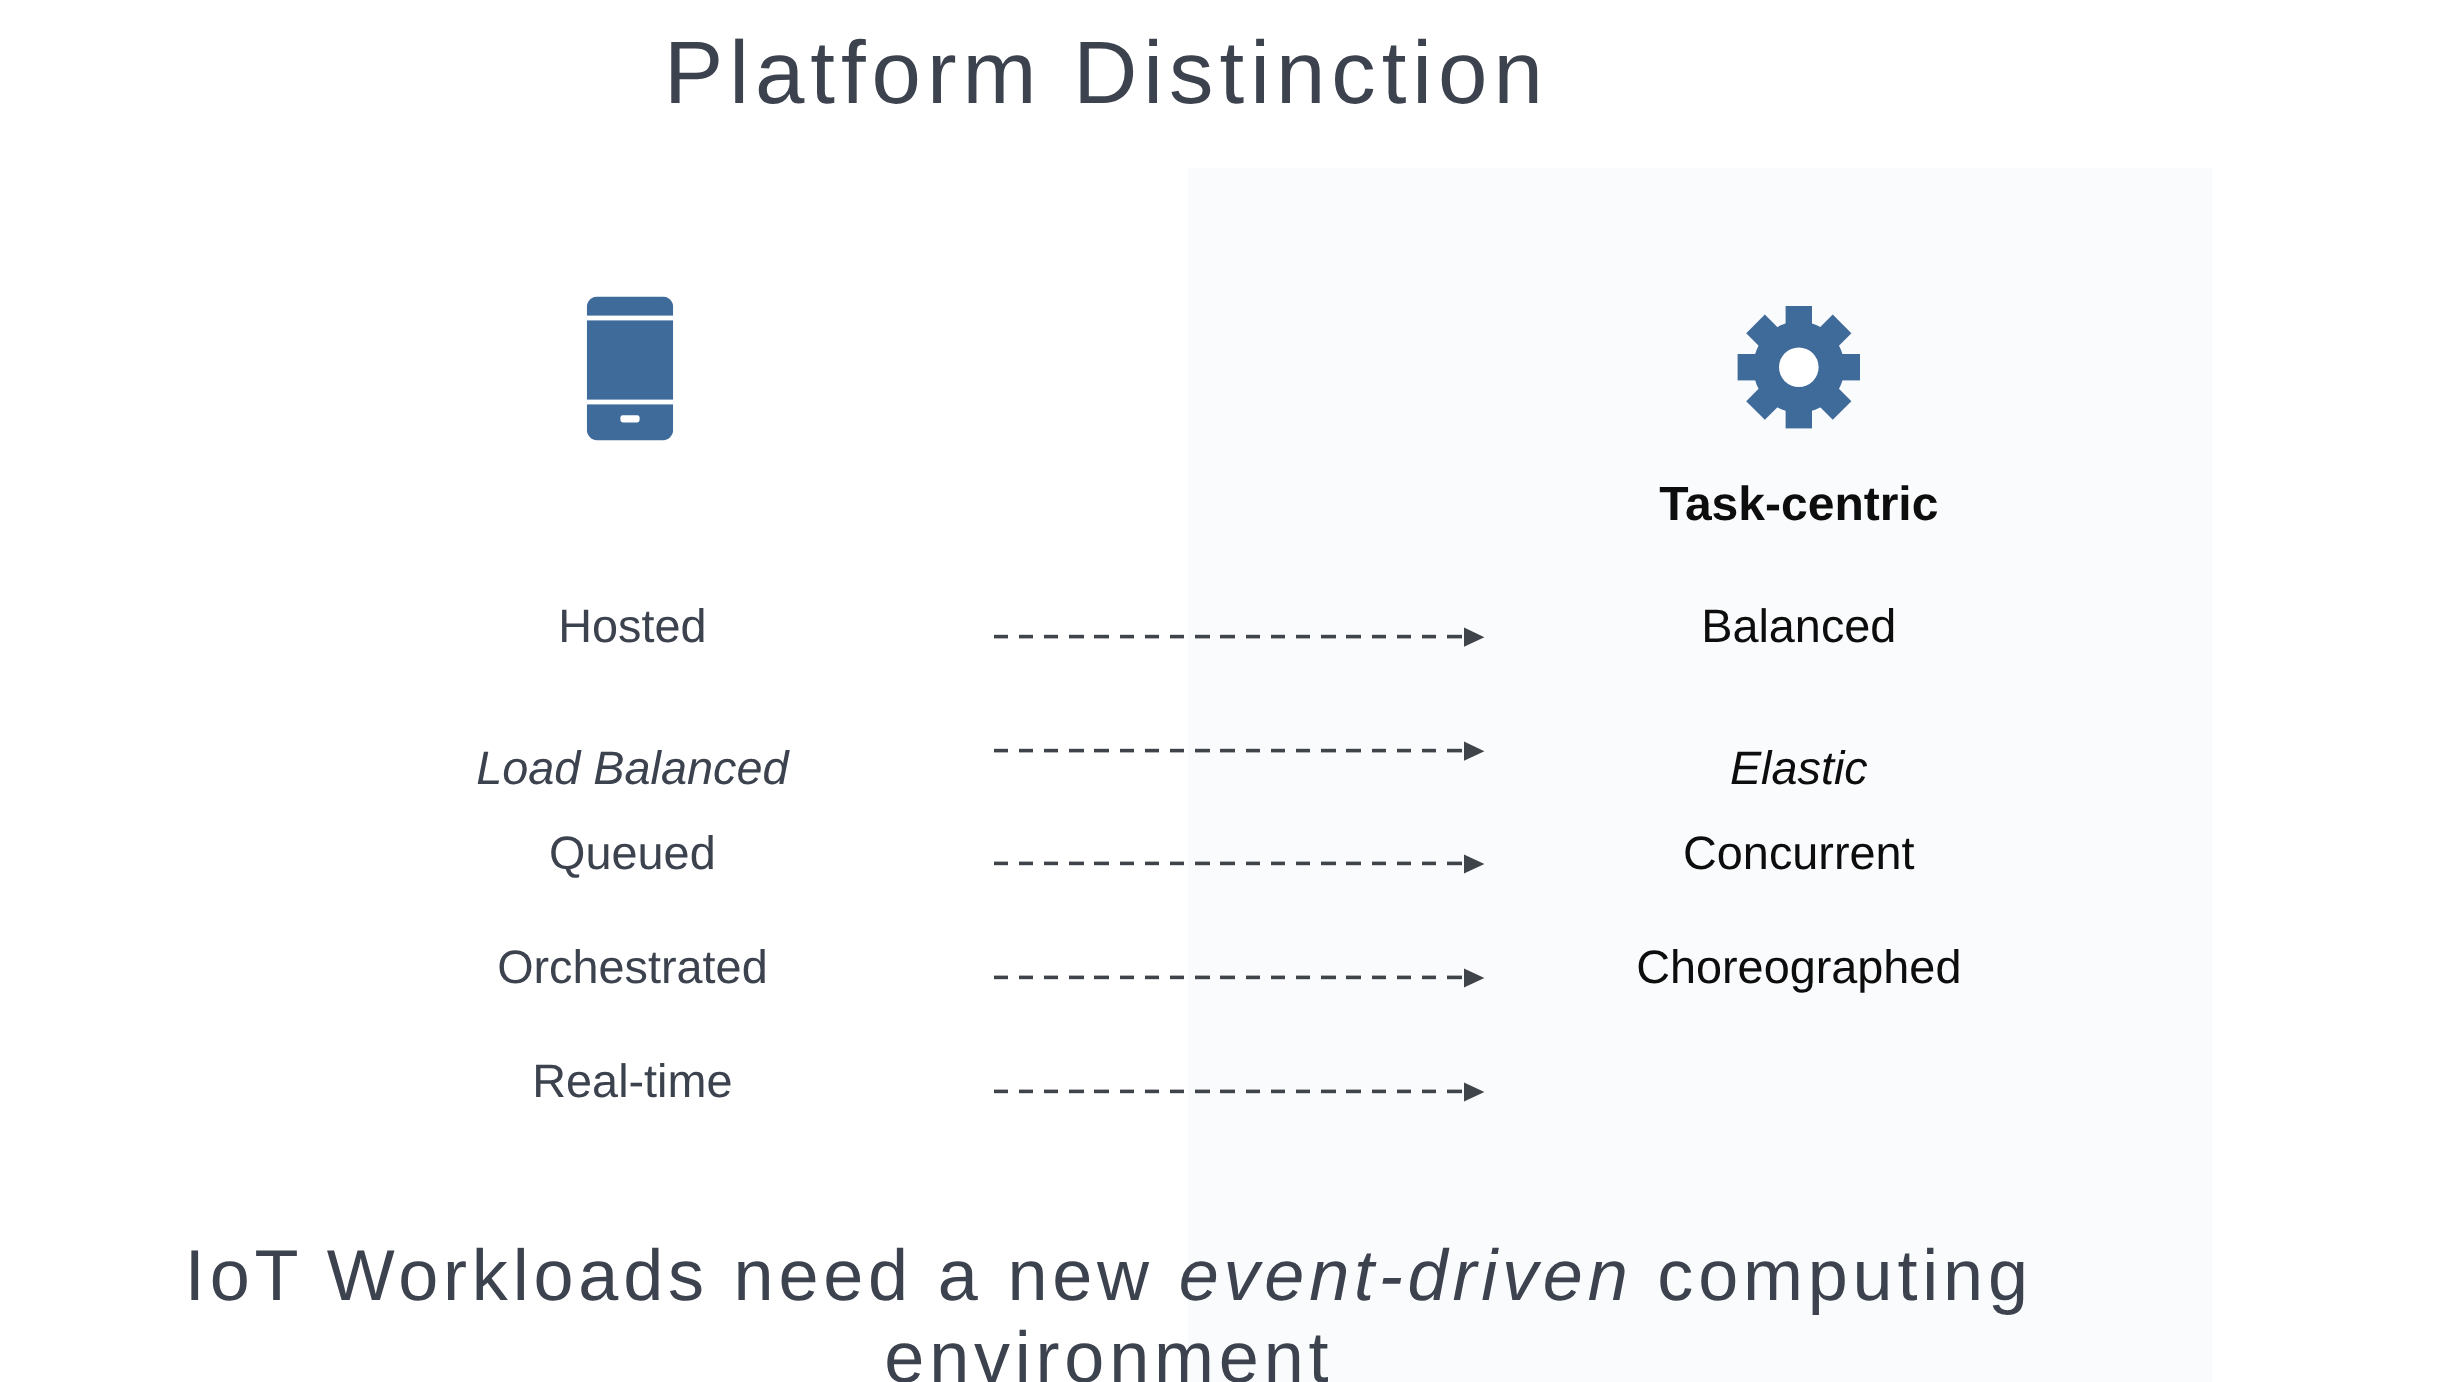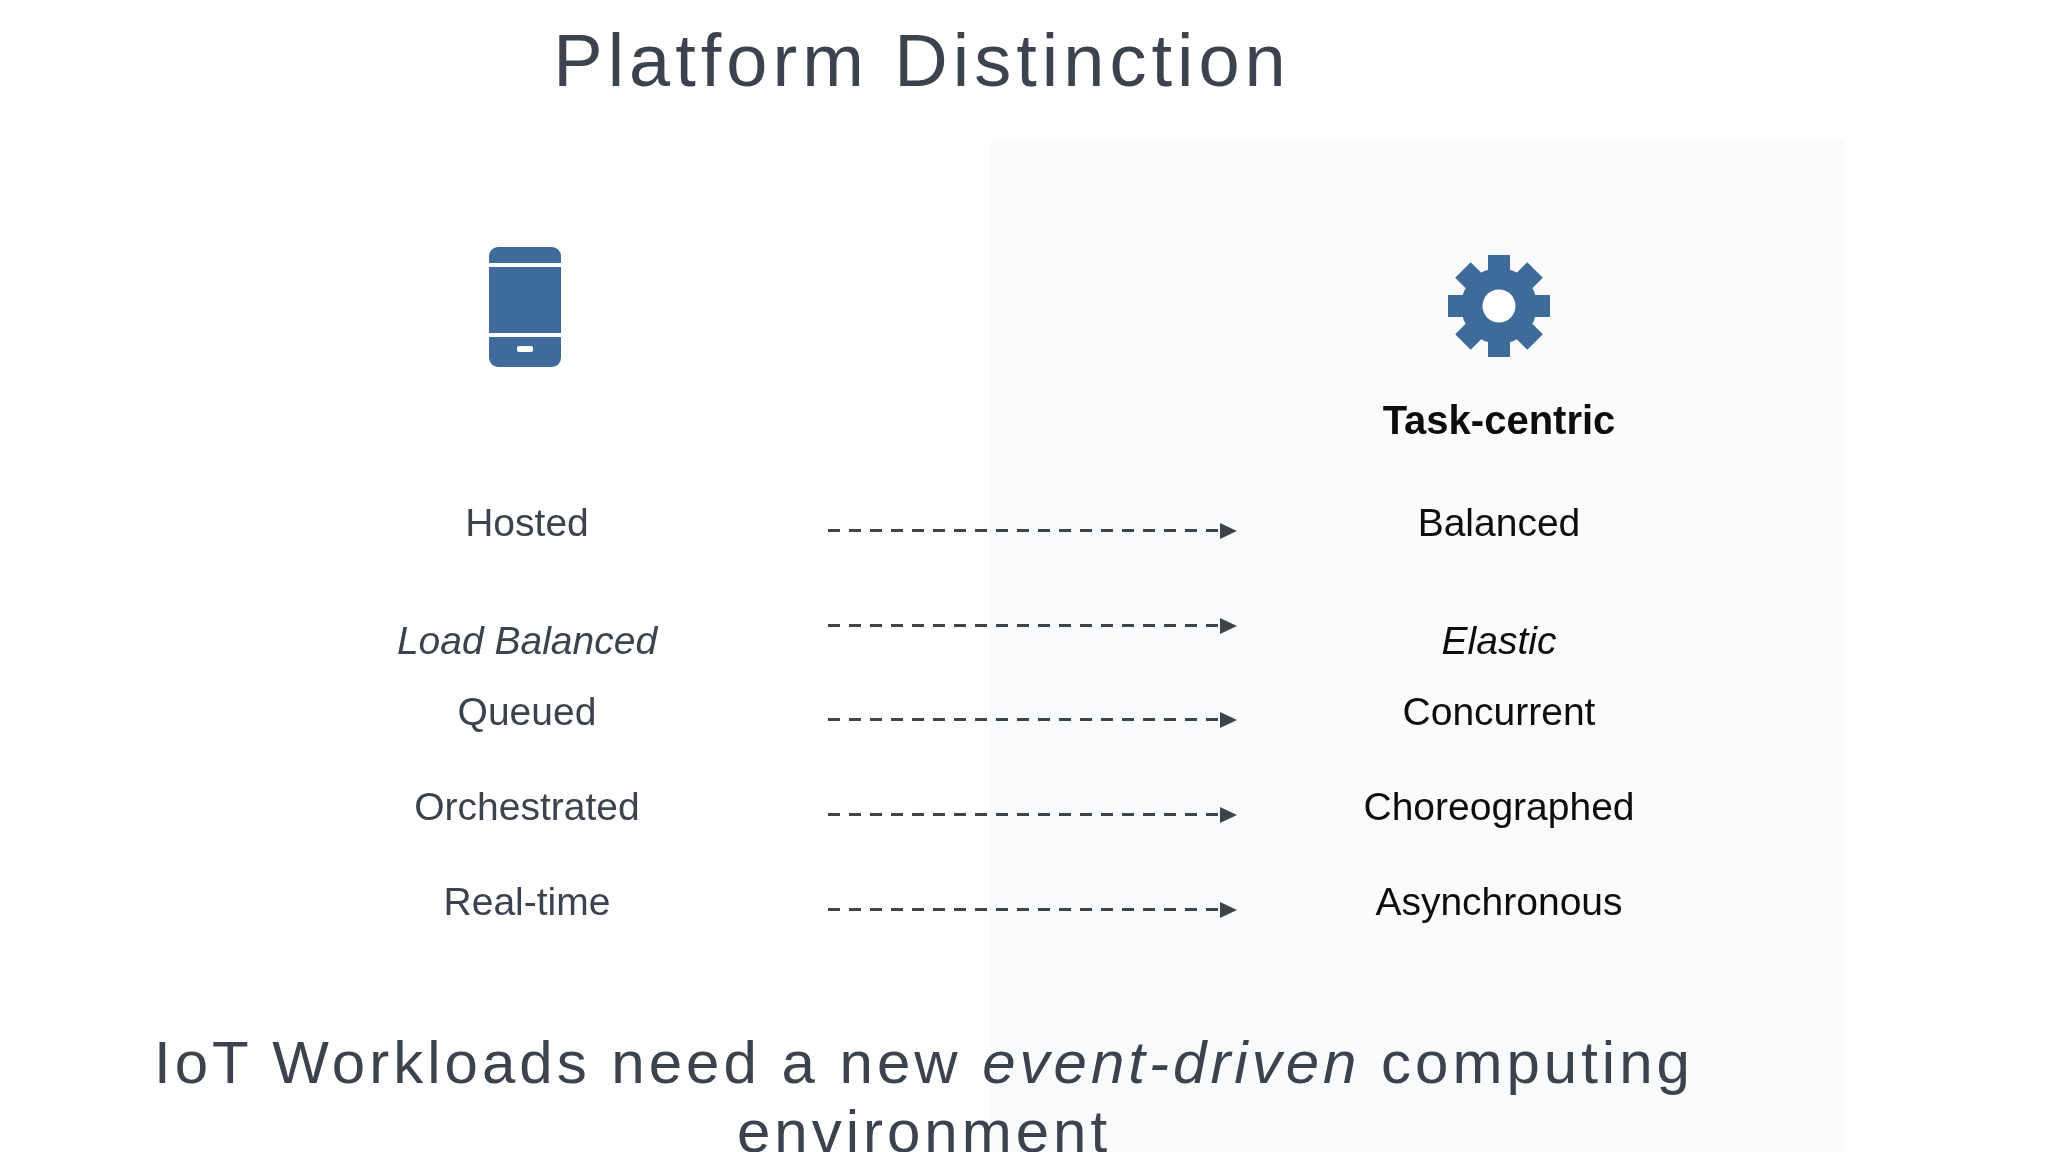--- a/index.html
+++ b/index.html
@@ -137,19 +137,18 @@
   <div class="row-label left-col r2">Queued</div>
   <div class="arrow a2"></div>
   <div class="row-label right-col r2">Concurrent</div>
 
   <div class="row-label left-col r3">Orchestrated</div>
   <div class="arrow a3"></div>
   <div class="row-label right-col r3">Choreographed</div>
 
   <div class="row-label left-col r4">Real-time</div>
   <div class="arrow a4"></div>
-  <div class="row-label right-col r4">Asynchronous</div>
 
   <p class="caption">
     <span>IoT Workloads need a new </span><em>event-driven</em><span> computing environment</span>
   </p>
 
 </div>
 
 </body></html>

